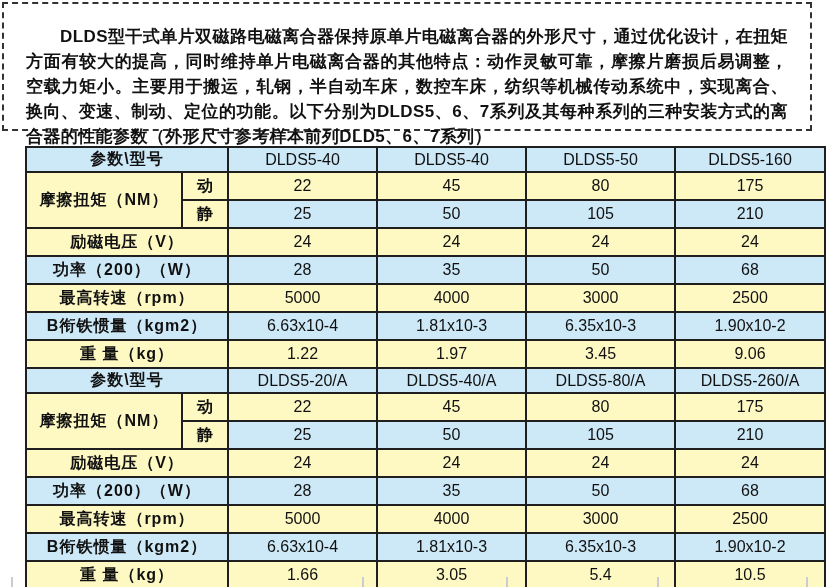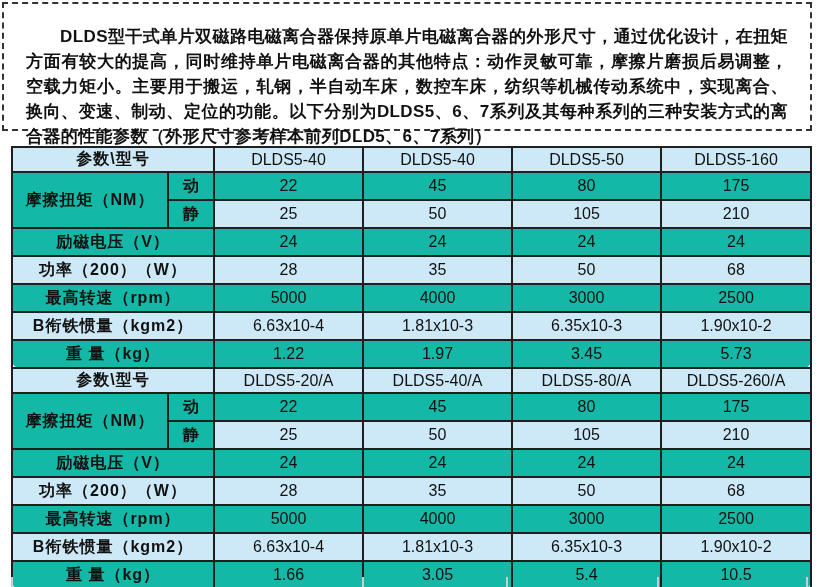--- a/index.html
+++ b/index.html
@@ -12,22 +12,22 @@
   .intro-box{
     position:absolute;left:2px;top:2px;width:794px;height:117px;
     border:2px dashed #333;padding:4px 6px 4px 6px;background:#fff;
   }
   .intro-box p{
     margin:16px;font-size:17px;line-height:25px;font-weight:600;
     text-indent:2em;letter-spacing:0.4px;text-align:justify;
   }
   
   table.spec{
-    position:absolute;left:11px;border-collapse:collapse;table-layout:fixed;
-    width:799px;background:#14b8a6;border-radius:11px;
+    position:absolute;left:25px;border-collapse:collapse;table-layout:fixed;
+    width:799px;background:#fef9c3;border-radius:11px;
   }
   table.spec td{
     border:2px solid #1f1f1f;text-align:center;vertical-align:middle;
     padding:0;font-size:16px;white-space:nowrap;overflow:hidden;height:26px;
   }
   table.spec tr.hdr td{height:23px;background:#cde9f7;}
   td.lbl{font-weight:700;font-size:15px;letter-spacing:1px;}
   td.sub{font-weight:700;font-size:13px;}
   tr.blue td{background:#cde9f7;}
   td.blue{background:#cde9f7;}
@@ -99,21 +99,21 @@
     <td>6.63x10-4</td>
     <td>1.81x10-3</td>
     <td>6.35x10-3</td>
     <td>1.90x10-2</td>
   </tr>
   <tr>
     <td colspan="2" class="lbl">重 量（kg）</td>
     <td>1.22</td>
     <td>1.97</td>
     <td>3.45</td>
-    <td>5.73</td>
+    <td>9.06</td>
   </tr>
 </tbody>
   </table>
 
 <table class="spec" style="top:367px">
   <colgroup>
     <col style="width:156px">
       <col style="width:46px">
     <col style="width:149px">
       <col style="width:149px">

